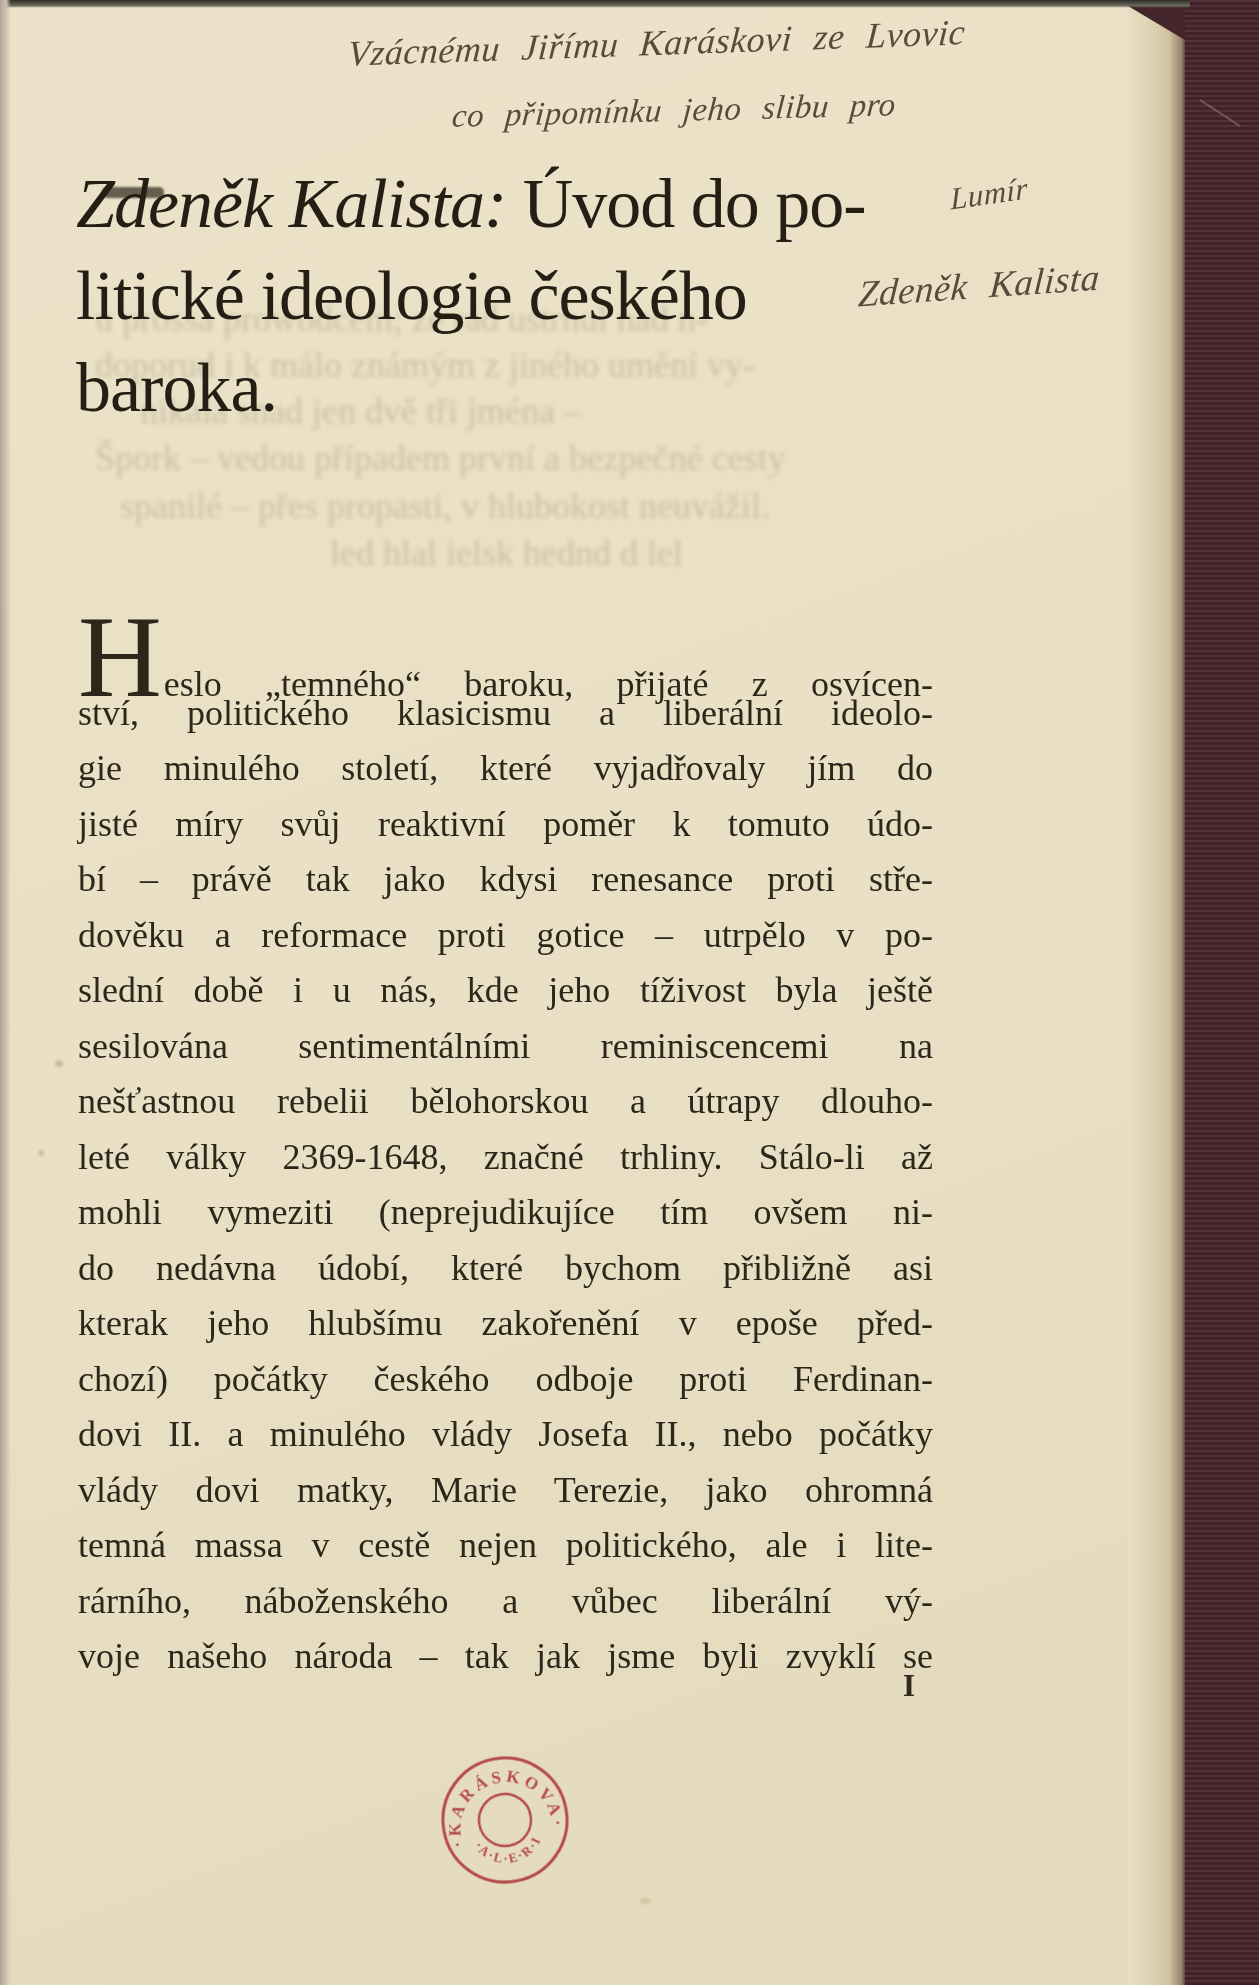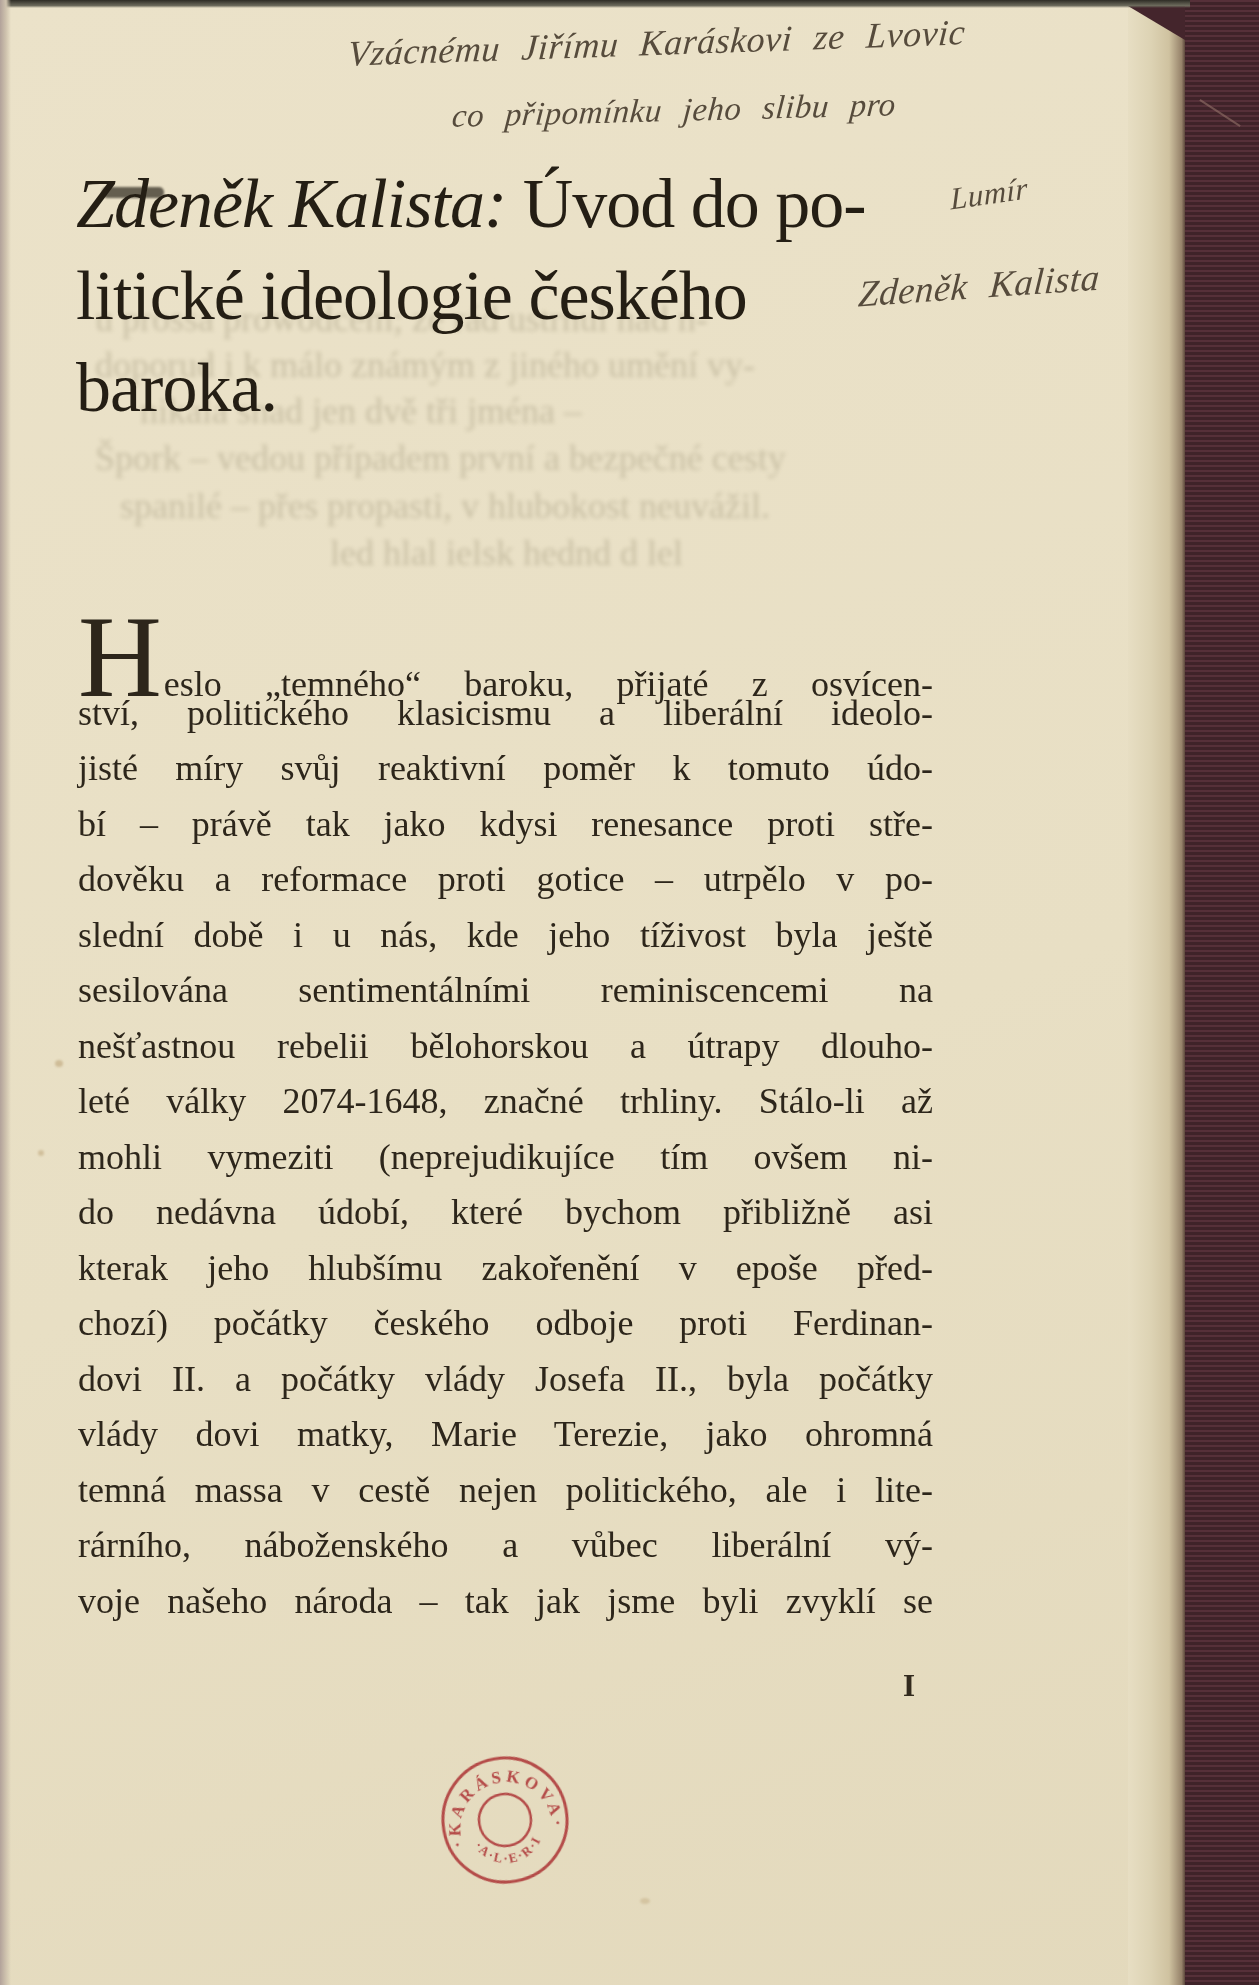--- a/index.html
+++ b/index.html
@@ -76,32 +76,33 @@
 
   <div class="title">
     <div class="t-line"><span class="t-author">Zdeněk Kalista:</span><span> Úvod do po-</span></div>
     <div class="t-line">litické ideologie českého</div>
     <div class="t-line">baroka.</div>
   </div>
 
   <div class="bodytext">
     <div class="bline"><span class="init">H</span><span>eslo „temného“ baroku, přijaté z osvícen-</span></div>
     <div class="bline">ství, politického klasicismu a liberální ideolo-</div>
+    <div class="bline">gie minulého století, které vyjadřovaly jím do</div>
     <div class="bline">jisté míry svůj reaktivní poměr k tomuto údo-</div>
     <div class="bline">bí – právě tak jako kdysi renesance proti stře-</div>
     <div class="bline">dověku a reformace proti gotice – utrpělo v po-</div>
     <div class="bline">slední době i u nás, kde jeho tíživost byla ještě</div>
     <div class="bline">sesilována sentimentálními reminiscencemi na</div>
     <div class="bline">nešťastnou rebelii bělohorskou a útrapy dlouho-</div>
-    <div class="bline">leté války 2074-1648, značné trhliny. Stálo-li až</div>
+    <div class="bline">leté války 2369-1648, značné trhliny. Stálo-li až</div>
     <div class="bline">mohli vymeziti (neprejudikujíce tím ovšem ni-</div>
     <div class="bline">do nedávna údobí, které bychom přibližně asi</div>
     <div class="bline">kterak jeho hlubšímu zakořenění v epoše před-</div>
     <div class="bline">chozí) počátky českého odboje proti Ferdinan-</div>
-    <div class="bline">dovi II. a počátky vlády Josefa II., byla počátky</div>
+    <div class="bline">dovi II. a minulého vlády Josefa II., nebo počátky</div>
     <div class="bline">vlády dovi matky, Marie Terezie, jako ohromná</div>
     <div class="bline">temná massa v cestě nejen politického, ale i lite-</div>
     <div class="bline">rárního, náboženského a vůbec liberální vý-</div>
     <div class="bline">voje našeho národa – tak jak jsme byli zvyklí se</div>
   </div>
 
   <div class="pagenum">I</div>
 
   <svg class="stamp" viewBox="0 0 150 150">
     <defs>

